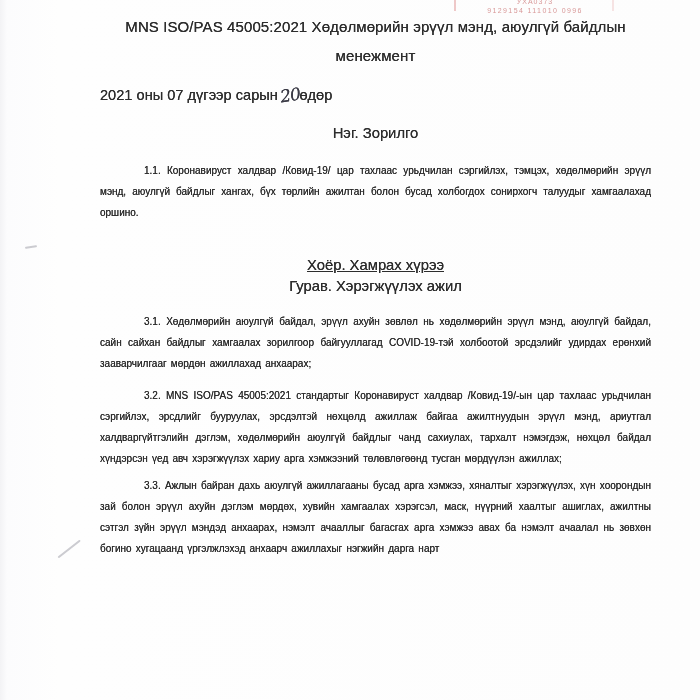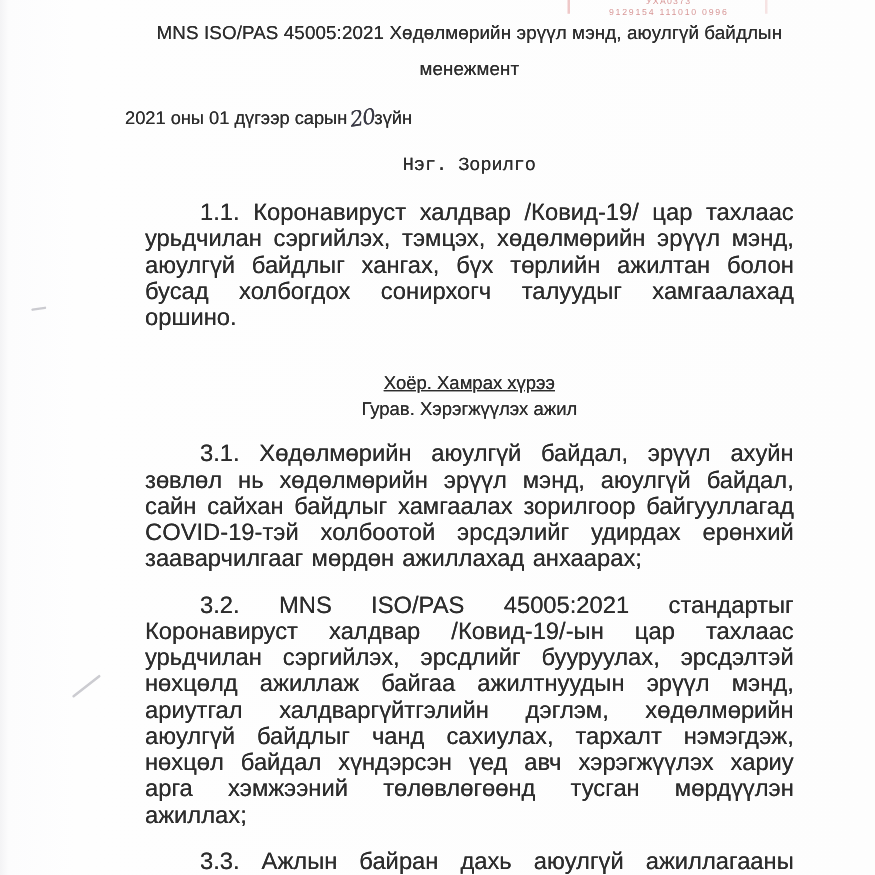--- a/index.html
+++ b/index.html
@@ -37,29 +37,29 @@
     display: inline-block;
     transform: rotate(-9deg) translateY(1px);
     margin: 0 0 0 2px;
     color: #3b3b46;
     letter-spacing: -1px;
   }
   .heading {
     text-align: center;
     font-size: 14.8px; line-height: 21px;
   }
-  .h1 { margin-top: 17px; font-family: Liberation Mono, monospace; }
+  .h1 { margin-top: 17px; }
   .h2 { margin-top: 32px; text-decoration: underline; }
   .h3 { margin-top: 0; }
   .para {
     text-align: justify;
     text-indent: 44px;
-    font-size: 19px; line-height: 21px;
+    font-size: 10px; line-height: 21px;
     word-spacing: 1.4px;
-    margin: 16px;
+    margin: 0;
   }
   .p11 { margin-top: 16px; }
   .p21 { margin-top: 15px; }
   .p31 { margin-top: 14px; }
   .p32 { margin-top: 11px; }
   .p33 { margin-top: 6px; }
   .stamp {
     position: absolute; left: 454px; top: -3px; width: 162px; height: 22px;
     color: #c96f6f; opacity: 0.72;
     filter: blur(0.35px);
@@ -98,21 +98,21 @@
   <div class="pencil-mark mark1"></div>
 
   <div class="content">
 
     <div class="title">
       <div>MNS ISO/PAS 45005:2021 Хөдөлмөрийн эрүүл мэнд, аюулгүй байдлын менежмент</div>
     </div>
 
     <div class="dateline">
       <div>
-        <span>2021 оны 01 дүгээр сарын</span><span class="handwritten">20</span><span>зүйн</span>
+        <span>2021 оны 07 дүгээр сарын</span><span class="handwritten">20</span><span>өдөр</span>
       </div>
     </div>
 
     <div class="heading h1">Нэг. Зорилго</div>
     <p class="para p11">1.1. Коронавируст халдвар /Ковид-19/ цар тахлаас урьдчилан сэргийлэх, тэмцэх, хөдөлмөрийн эрүүл мэнд, аюулгүй байдлыг хангах, бүх төрлийн ажилтан болон бусад холбогдох сонирхогч талуудыг хамгаалахад оршино.</p>
 
     <div class="heading h2">Хоёр. Хамрах хүрээ</div>
 
     <div class="heading h3">Гурав. Хэрэгжүүлэх ажил</div>
     <p class="para p31">3.1. Хөдөлмөрийн аюулгүй байдал, эрүүл ахуйн зөвлөл нь хөдөлмөрийн эрүүл мэнд, аюулгүй байдал, сайн сайхан байдлыг хамгаалах зорилгоор байгууллагад COVID-19-тэй холбоотой эрсдэлийг удирдах ерөнхий зааварчилгааг мөрдөн ажиллахад анхаарах;</p>

